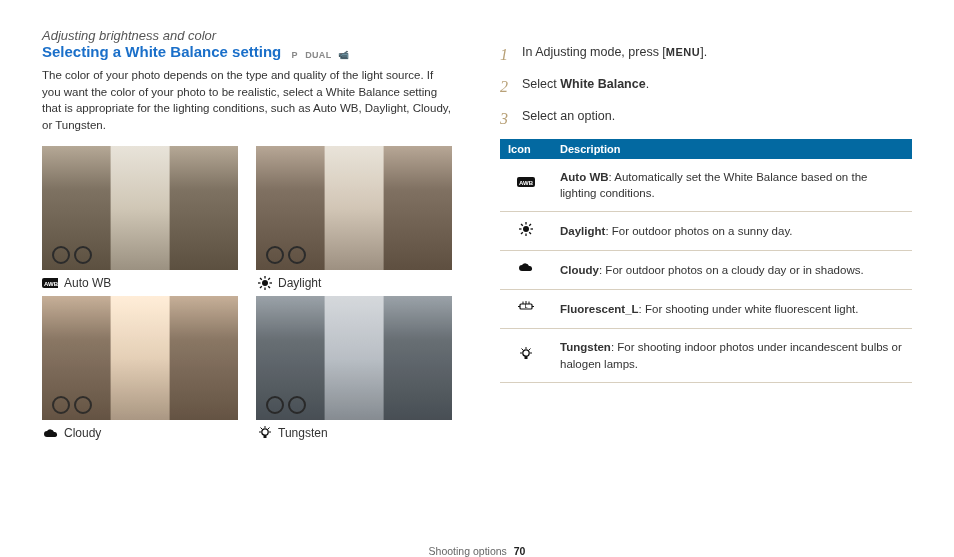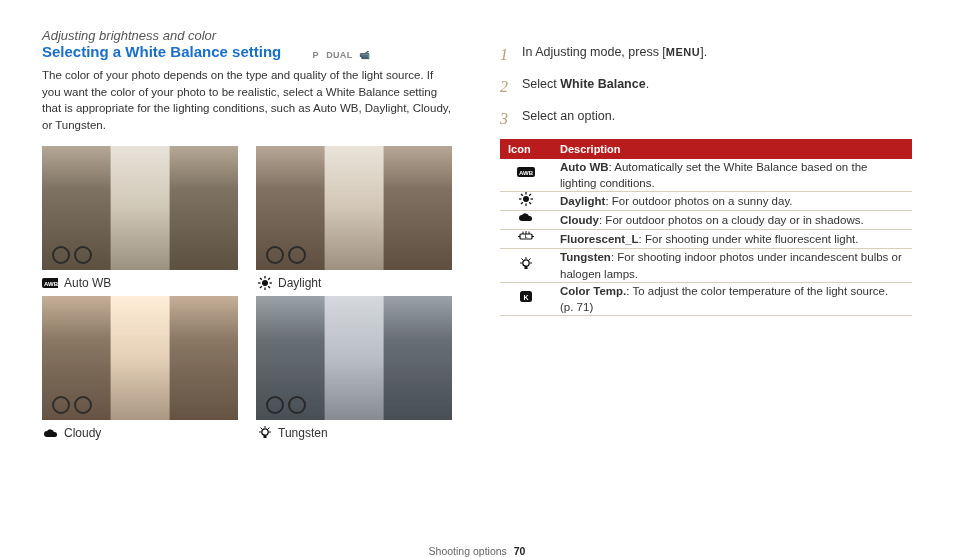--- a/index.html
+++ b/index.html
@@ -6,21 +6,21 @@
   body {
     width: 954px; height: 557px;
     font-family: "Segoe UI", Arial, sans-serif;
     font-size: 12px; color: #333; background: #fff;
     position: relative; padding: 28px 42px 0 42px;
   }
   .header-title { font-style: italic; color: #555; font-size: 13px; }
   .cols { display: flex; gap: 46px; }
   .col { flex: 1; }
   .section-title { color: #1a6fc9; font-weight: 600; font-size: 15px; display: inline; }
-  .modes { display: inline-block; margin-left: 28px; vertical-align: middle; }
+  .modes { display: inline-block; margin-left: 7px; vertical-align: middle; }
   .modes .mode { font-size: 9px; color: #888; margin-right: 4px; font-weight: 600; letter-spacing: 0.3px; }
   .intro { margin-top: 6px; line-height: 1.45; font-size: 11.5px; color: #333; }
   .grid { display: grid; grid-template-columns: 1fr 1fr; gap: 6px 16px; margin-top: 12px; }
   .cell { }
   .thumb {
     width: 196px; height: 124px;
     background: linear-gradient(180deg,#b5a896 0%,#7e7262 35%,#5c5040 100%);
     position: relative; overflow: hidden;
   }
   .thumb::before {
@@ -44,23 +44,23 @@
   .caption { display: flex; align-items: center; gap: 6px; margin-top: 6px; font-size: 12px; }
   .icon { display: inline-flex; width: 16px; height: 12px; align-items: center; justify-content: center; }
 
   .steps { list-style: none; }
   .steps li { display: flex; gap: 10px; margin-bottom: 8px; font-size: 12.5px; line-height: 1.5; }
   .stepnum { font-style: italic; font-weight: 500; color: #b8a178; font-size: 16px; min-width: 12px; font-family: Georgia, serif; }
   .menu-btn { font-family: Arial; font-weight: 900; letter-spacing: 0.5px; font-size: 11px; }
   b { font-weight: 700; }
 
   .tbl { width: 100%; border-collapse: collapse; margin-top: 6px; font-size: 11.5px; }
-  .tbl th { background: #b91c1c; color: #fff; font-weight: 600; text-align: left; padding: 4px 8px; font-size: 11px; }
+  .tbl th { background: #0369a1; color: #fff; font-weight: 600; text-align: left; padding: 4px 8px; font-size: 11px; }
   .tbl th:first-child { width: 52px; }
-  .tbl td { padding: 0 8px; border-bottom: 1px solid #d8cfbf; vertical-align: middle; line-height: 1.4; }
+  .tbl td { padding: 10px 8px; border-bottom: 1px solid #d8cfbf; vertical-align: middle; line-height: 1.4; }
   .tbl td:first-child { text-align: center; }
 
   .rowicon { display: inline-flex; width: 20px; height: 14px; align-items: center; justify-content: center; }
 
   .footer { position: absolute; left: 0; bottom: 0; width: 100%; text-align: center; font-size: 10.5px; color: #666; }
   .footer .pg { font-weight: 700; color: #222; margin-left: 4px; }
 </style>
 </head>
 <body>
 
@@ -258,28 +258,20 @@
             <td><b>Fluorescent_L</b><span>: For shooting under white fluorescent light.</span></td>
           </tr>
           <tr>
             <td><span class="rowicon">
                 <svg width="18" height="14">
                   <use href="#ic-bulb"></use>
                 </svg>
               </span></td>
             <td><b>Tungsten</b><span>: For shooting indoor photos under incandescent bulbs or halogen lamps.</span></td>
           </tr>
-          <tr>
-            <td><span class="rowicon">
-                <svg width="18" height="14">
-                  <use href="#ic-k"></use>
-                </svg>
-              </span></td>
-            <td><b>Color Temp.</b><span>: To adjust the color temperature of the light source. (p. 71)</span></td>
-          </tr>
         </tbody>
     </table>
   </div>
 </div>
 
 <div class="footer">
   <span>Shooting options</span>
   <span class="pg">70</span>
 </div>
 

